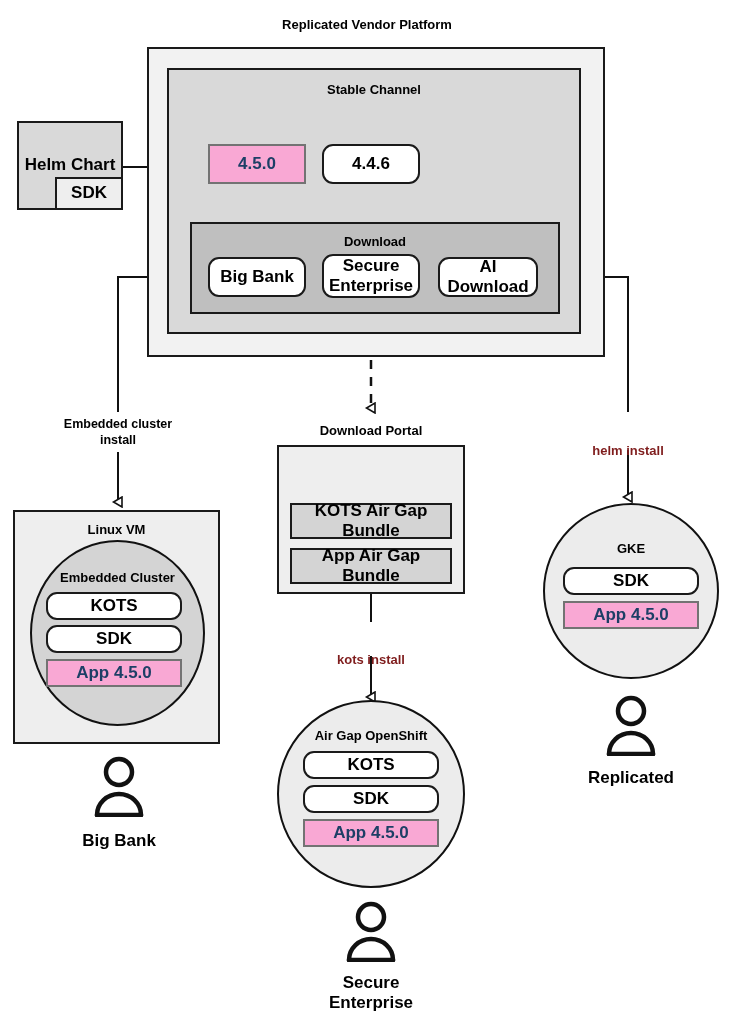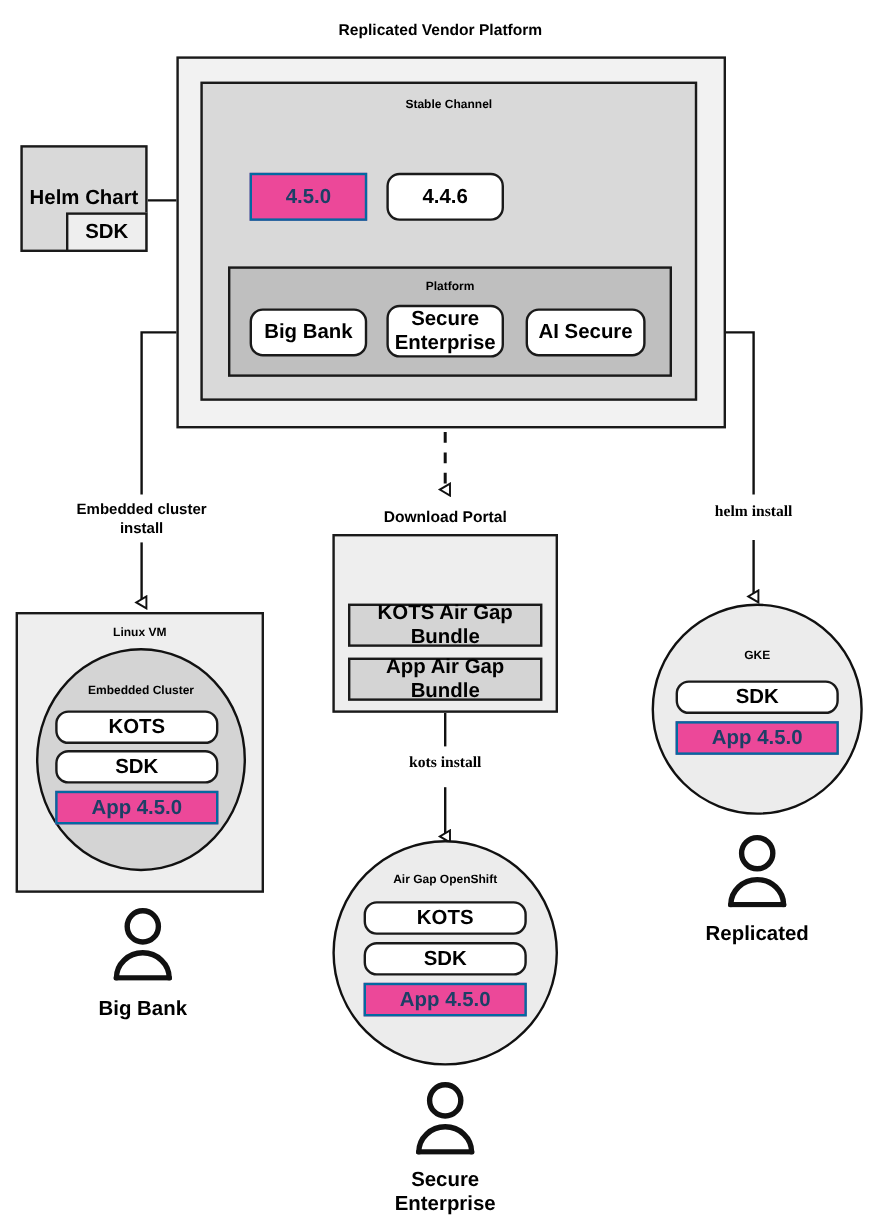--- a/index.html
+++ b/index.html
@@ -32,26 +32,27 @@
     color: #000;
   }
   .label-text {
     font-weight: bold;
     font-size: 17px;
     text-align: center;
     line-height: 1.2;
     color: #000;
   }
   .mono-text {
-    font-family: Liberation Serif, serif;
+    font-family: Liberation Sans, sans-serif;
     font-weight: bold;
     font-size: 13px;
     text-align: center;
     line-height: 1.25;
-    color: #000000;
+    color: #7f1d1d;
+    margin-top: 25px;
   }
   .edge-label {
     font-weight: bold;
     font-size: 12.5px;
     text-align: center;
     line-height: 1.3;
     color: #000;
   }
 
   
@@ -60,42 +61,42 @@
     box-sizing: border-box;
   }
   .box-platform   { background: #f2f2f2; }
   .box-channel    { background: #d9d9d9; }
   .box-inner-grey { background: #bfbfbf; }
   .box-white      { background: #ffffff; border-radius: 11px; }
   .box-light      { background: #eeeeee; }
   .box-midgrey    { background: #d4d4d4; }
 
   .box-blue {
-    background: #ec4899;
-    border: 2px solid #0369a1;
+    background: #f9a8d4;
+    border: 2px solid #737373;
     color: #1d3f66;
   }
   .box-blue .label-text { color: #1d3f66; }
 
   
   .boxflex {
     display: flex;
     align-items: center;
     justify-content: center;
     text-align: center;
   }
 
   
   .section-head {
     position: absolute;
     left: 0;
     right: 0;
     text-align: center;
     font-weight: bold;
-    font-size: 10px;
+    font-size: 13px;
     color: #000;
   }
 
   
   .circle {
     border-radius: 50%;
     border: 2.5px solid #111111;
     box-sizing: border-box;
   }
   .circle-grey  { background: #d4d4d4; }
@@ -160,34 +161,34 @@
 
   <div class="abs box box-blue boxflex" style="left:208px; top:144px; width:98px; height:40px;">
     <div class="label-text">4.5.0</div>
   </div>
 
   <div class="abs box box-white boxflex" style="left:322px; top:144px; width:98px; height:40px;">
     <div class="label-text">4.4.6</div>
   </div>
 
   <div class="abs box box-inner-grey" style="left:190px; top:222px; width:370px; height:92px;">
-    <div class="section-head" style="top:10px;">Platform</div>
+    <div class="section-head" style="top:10px;">Download</div>
   </div>
 
   <div class="abs box box-white boxflex" style="left:208px; top:257px; width:98px; height:40px;">
     <div class="label-text" style="white-space:pre-line;">Big Bank</div>
   </div>
 
   <div class="abs box box-white boxflex" style="left:322px; top:254px; width:98px; height:44px;">
     <div class="label-text" style="white-space:pre-line;">Secure
 Enterprise</div>
   </div>
 
   <div class="abs box box-white boxflex" style="left:438px; top:257px; width:100px; height:40px;">
-    <div class="label-text" style="white-space:pre-line;">AI Secure</div>
+    <div class="label-text" style="white-space:pre-line;">AI Download</div>
   </div>
 
   <div class="abs edge-label" style="left:33px; top:416px; width:170px; white-space:pre-line;">Embedded cluster
 install</div>
 
   <div class="abs mono-text" style="left:281px; top:627px; width:180px;">kots install</div>
 
   <div class="abs mono-text" style="left:538px; top:418px; width:180px;">helm install</div>
 
   <div class="abs box box-light" style="left:13px; top:510px; width:207px; height:234px;">

